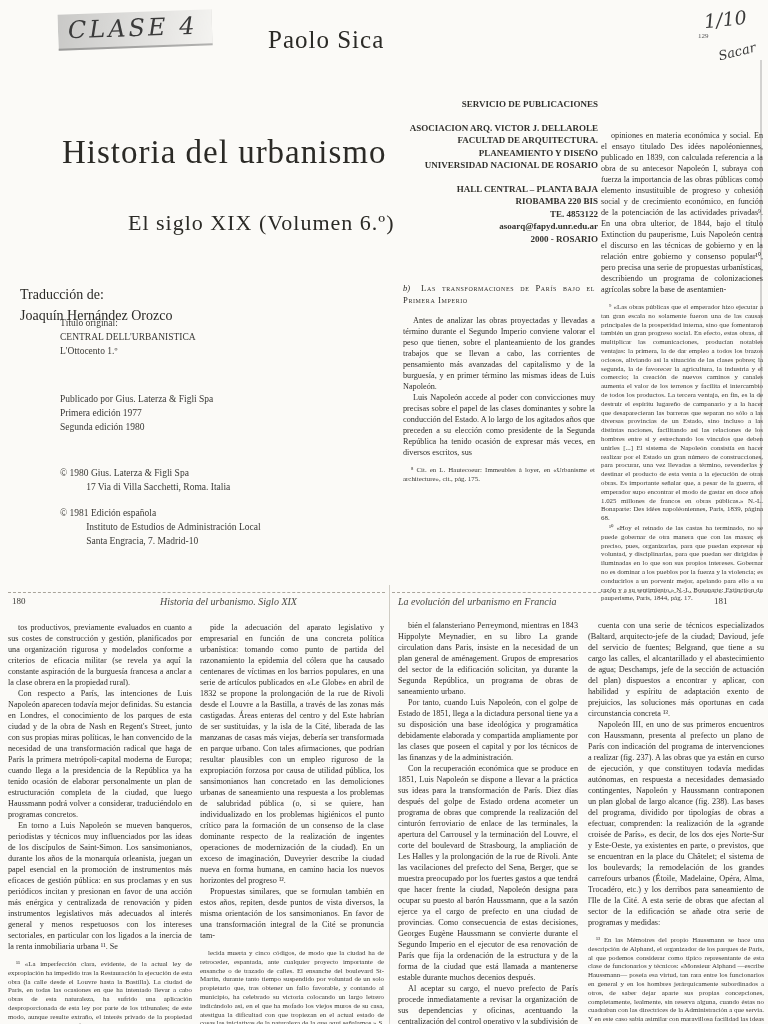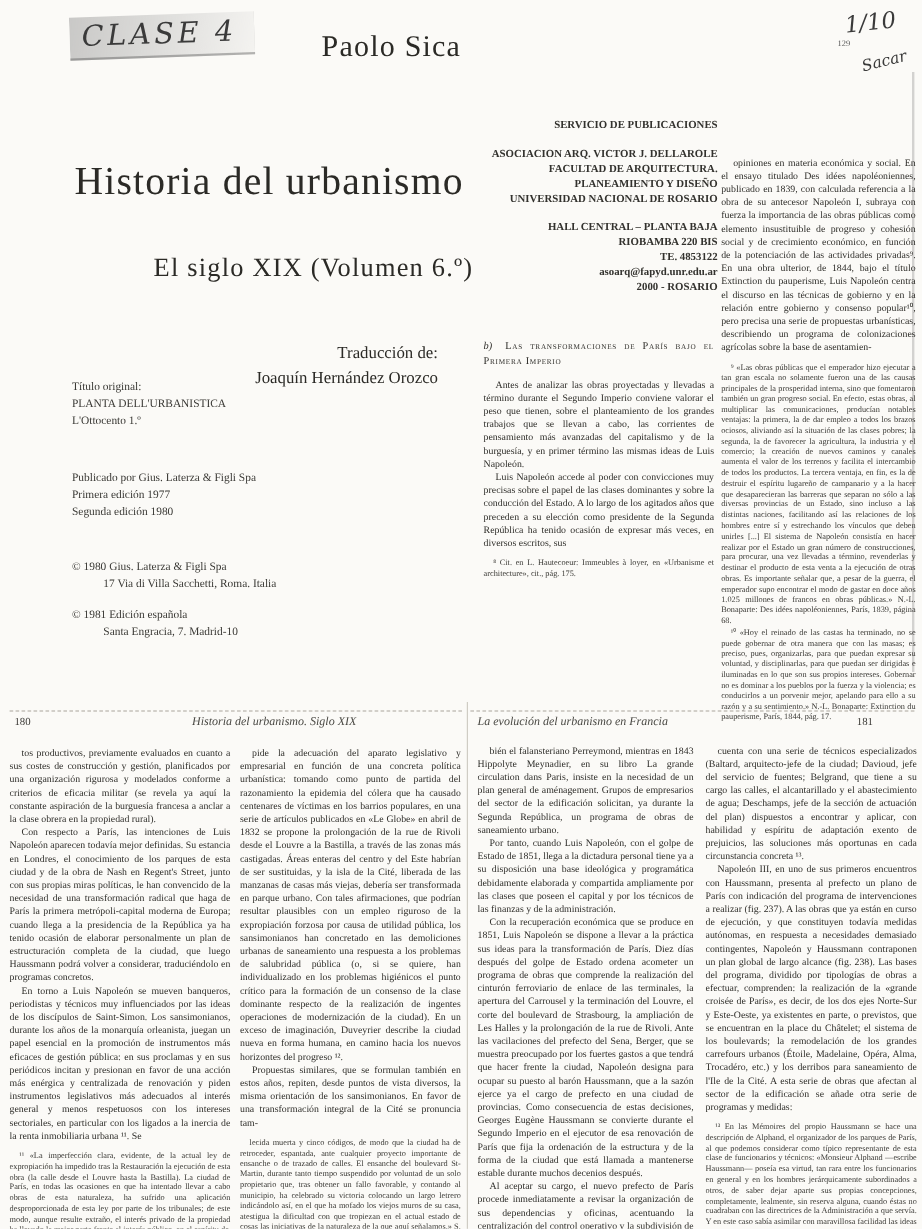--- a/index.html
+++ b/index.html
@@ -20,21 +20,21 @@
     background:linear-gradient(100deg,rgba(140,140,140,.45) 0%,rgba(170,170,170,.30) 60%,rgba(190,190,190,.12) 100%);
     border-bottom:2px solid rgba(60,60,60,.35);
   }
   .hw-frac{left:704px;top:8px;font-size:19px;transform:rotate(-6deg);}
   .hw-sacar{left:718px;top:44px;font-size:13px;transform:rotate(-14deg);}
   .pagenum-129{left:698px;top:32px;font-size:7px;color:#555;}
   
   .author{left:268px;top:26px;font-size:25px;letter-spacing:1px;}
   .book-title{left:62px;top:134px;font-size:33px;letter-spacing:1px;}
   .book-subtitle{left:128px;top:210px;font-size:22px;letter-spacing:1px;}
-  .translation{left:20px;top:284px;width:345px;text-align:right;font-size:14px;line-height:21px;}
+  .translation{left:20px;top:284px;width:345px;font-size:14px;line-height:21px;}
   
   .stamp{
     left:400px;top:98px;width:198px;text-align:right;
     font-weight:bold;font-size:9px;line-height:12.5px;color:#33322e;
   }
   .stamp p{margin:0;}
   .stamp .grp{margin-top:11px;}
   
   .colophon{left:60px;top:316px;width:310px;font-size:9.5px;line-height:14px;color:#3a3935;}
   .colophon p{margin:0;}
@@ -92,34 +92,35 @@
       <p>RIOBAMBA 220 BIS</p>
       <p>TE. 4853122</p>
       <p>asoarq@fapyd.unr.edu.ar</p>
       <p>2000 - ROSARIO</p>
     </div>
 </div>
 
 <div class="abs colophon">
   <p>Título original:</p>
   <div>
-      <p>PLANTA DELL'URBANISTICA</p>
+      <p>CENTRAL DELL'URBANISTICA</p>
       <p>L'Ottocento 1.º</p>
     </div>
   <div class="gap-lg">
       <p>Publicado por Gius. Laterza &amp; Figli Spa</p>
       <p>Primera edición 1977</p>
       <p>Segunda edición 1980</p>
     </div>
   <div class="gap-md">
       <p>©  1980  Gius. Laterza &amp; Figli Spa</p>
       <p>&nbsp;&nbsp;&nbsp;&nbsp;&nbsp;&nbsp;&nbsp;&nbsp;&nbsp;&nbsp;&nbsp;17 Via di Villa Sacchetti, Roma. Italia</p>
     </div>
   <div class="gap-sm">
       <p>©  1981  Edición española</p>
+      <p>&nbsp;&nbsp;&nbsp;&nbsp;&nbsp;&nbsp;&nbsp;&nbsp;&nbsp;&nbsp;&nbsp;Instituto de Estudios de Administración Local</p>
       <p>&nbsp;&nbsp;&nbsp;&nbsp;&nbsp;&nbsp;&nbsp;&nbsp;&nbsp;&nbsp;&nbsp;Santa Engracia, 7. Madrid-10</p>
     </div>
 </div>
 
 <div class="abs col midcol">
   <div class="section-head">
     <span class="pfx">b)&nbsp;&nbsp;</span><span class="sc">Las transformaciones de París bajo el Primera Imperio</span>
   </div>
   <div>
       <p>Antes de analizar las obras proyectadas y llevadas a término durante el Segundo Imperio conviene valorar el peso que tienen, sobre el planteamiento de los grandes trabajos que se llevan a cabo, las corrientes de pensamiento más avanzadas del capitalismo y de la burguesía, y en primer término las mismas ideas de Luis Napoleón.</p>

